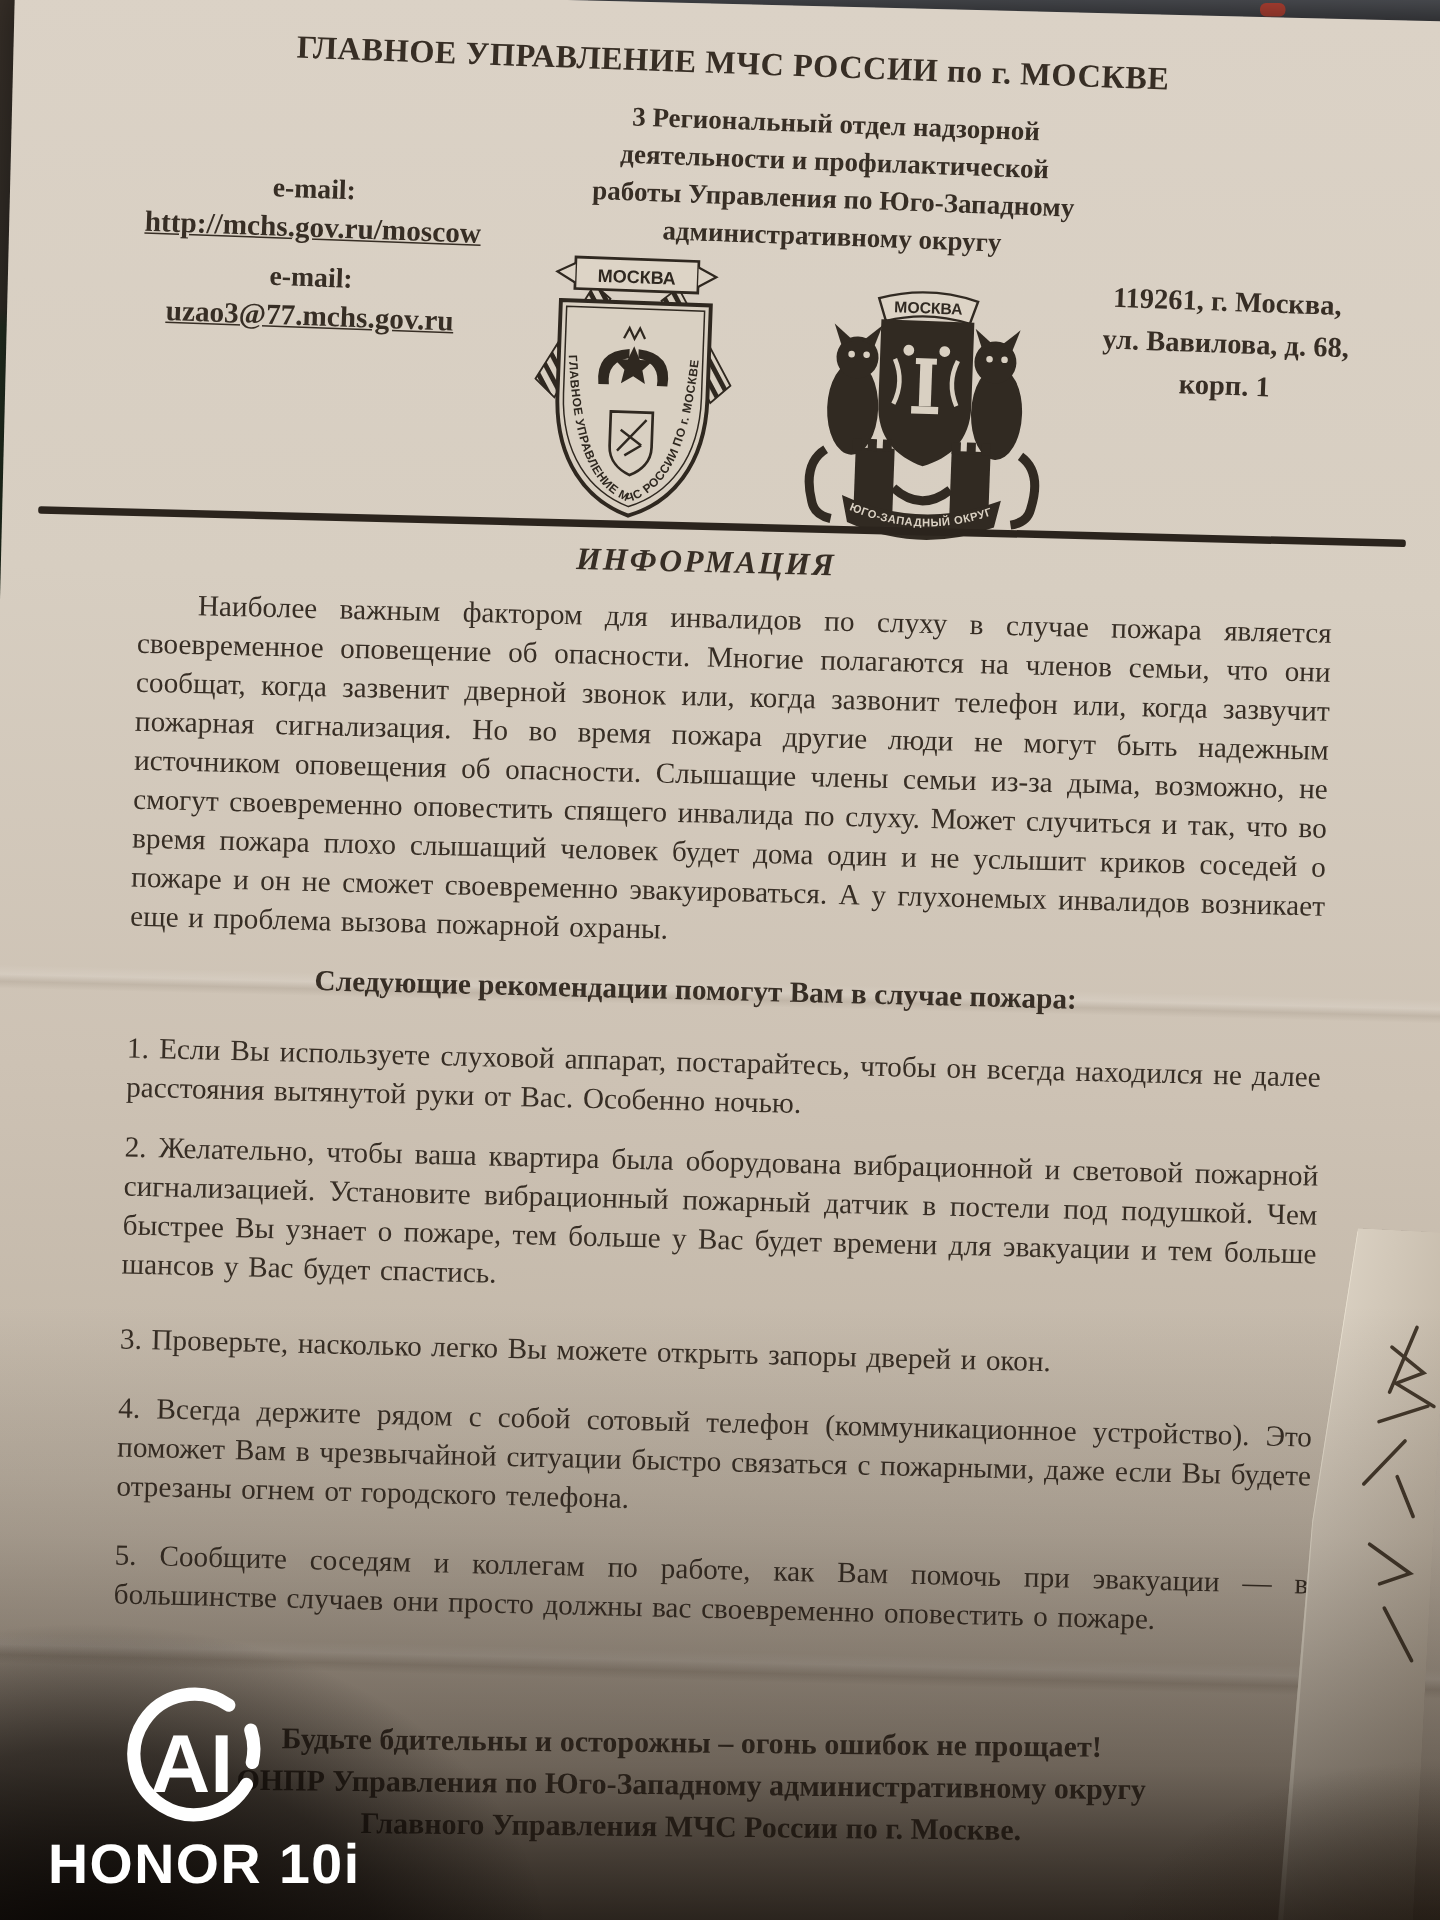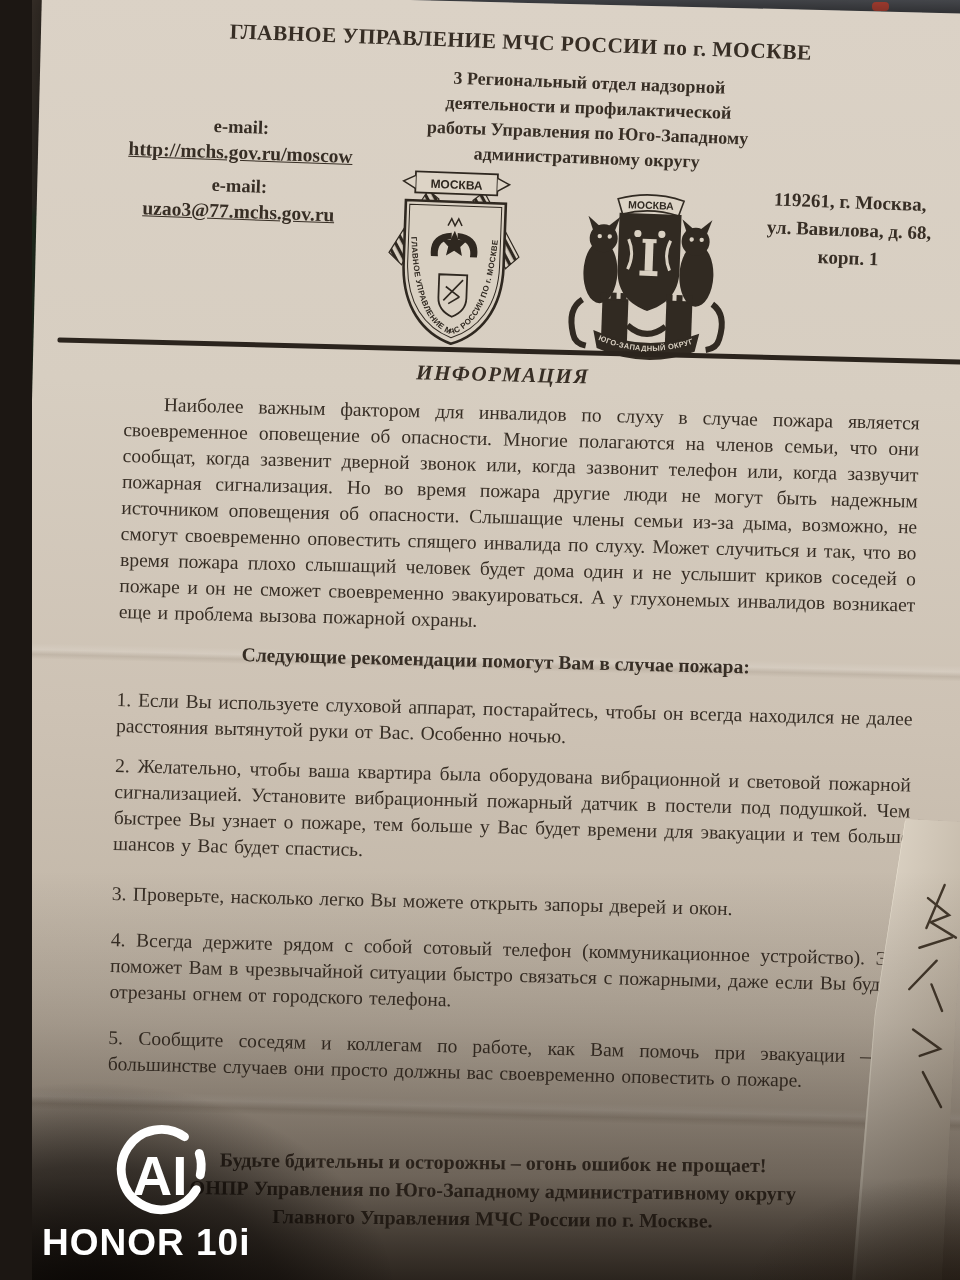--- a/index.html
+++ b/index.html
@@ -1,21 +1,21 @@
 <!DOCTYPE html>
 <html><head>
 <meta charset="utf-8">
 <style>
   html,body{margin:0;padding:0;}
   body{
     width:960px;height:1280px;overflow:hidden;position:relative;
     background:#1c1713;
     font-family:"Liberation Serif", serif;
   }
-  .stage{position:absolute;inset:0;overflow:hidden;margin-left:32px;}
+  .stage{position:absolute;inset:0;overflow:hidden;}
 
   
   .top-strip{
     position:absolute;left:350px;top:0;width:610px;height:24px;z-index:1;
     background:linear-gradient(to bottom,#4c4e53,#37383b);
     clip-path:polygon(0 0,100% 0,100% 100%,2% 18%);
   }
   .red-speck{
     position:absolute;left:840px;top:2px;width:17px;height:9px;z-index:1;
     background:#b14234;border-radius:4px;
@@ -104,21 +104,21 @@
     position:absolute;inset:0;z-index:4;pointer-events:none;
     background:
       radial-gradient(ellipse 430px 310px at 6% 102%,rgba(8,5,3,.93) 0%,rgba(8,5,3,.55) 45%,transparent 72%),
       radial-gradient(ellipse 320px 220px at 100% 104%,rgba(28,18,9,.55) 0%,transparent 72%),
       linear-gradient(to bottom,rgba(0,0,0,0) 0%,rgba(0,0,0,0) 68%,rgba(25,17,12,.16) 80%,rgba(22,15,10,.42) 92%,rgba(16,11,7,.8) 100%);
   }
 
   
   .wm{position:absolute;z-index:5;color:#ffffff;}
   .wm-logo{left:80px;top:1124px;width:98px;height:98px;}
-  .wm-text{left:10px;top:1222px;font-family:"Liberation Sans",sans-serif;
+  .wm-text{left:32px;top:1222px;font-family:"Liberation Sans",sans-serif;
     font-weight:700;font-size:37px;letter-spacing:1px;}
 
   svg text{font-family:"Liberation Sans",sans-serif;}
 </style>
 </head>
 <body>
 
 <div class="stage">
 
   <div class="top-strip"></div>

